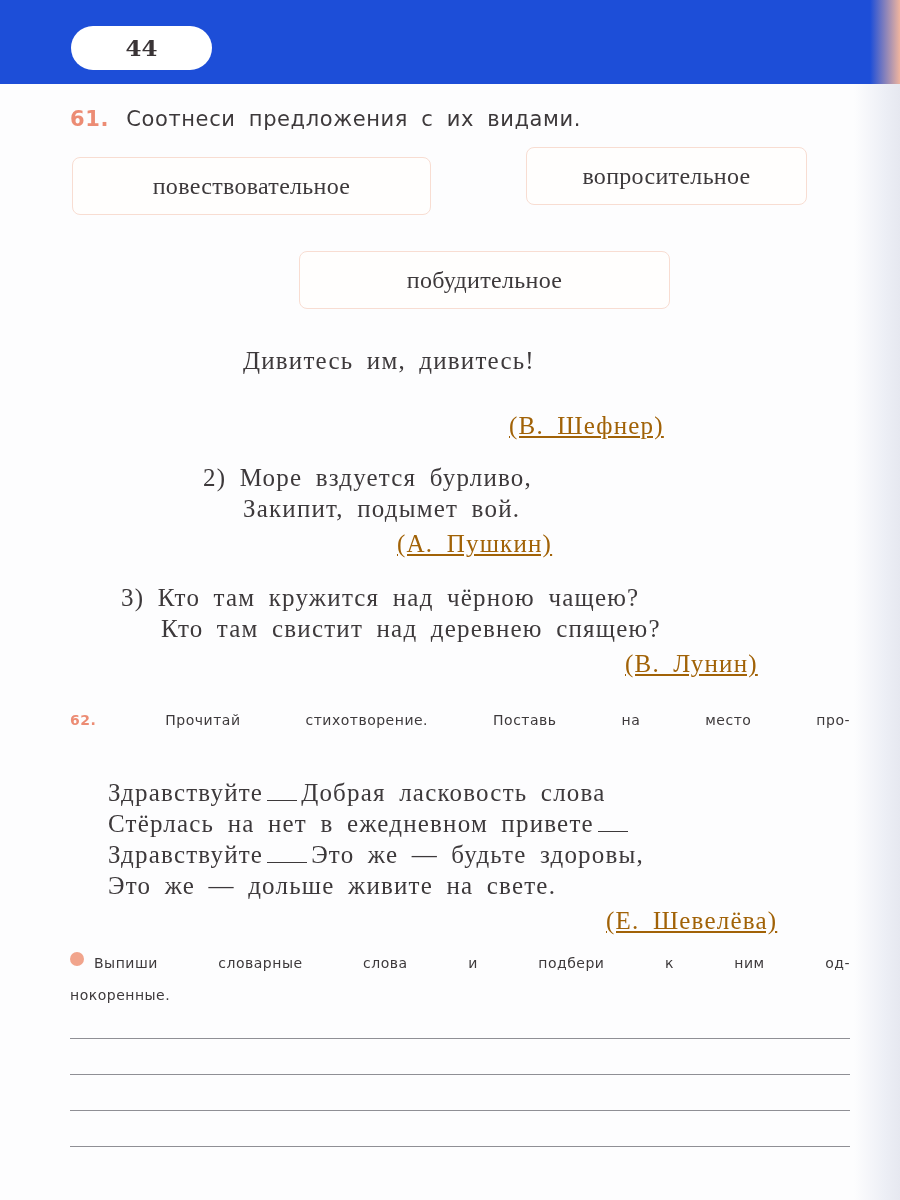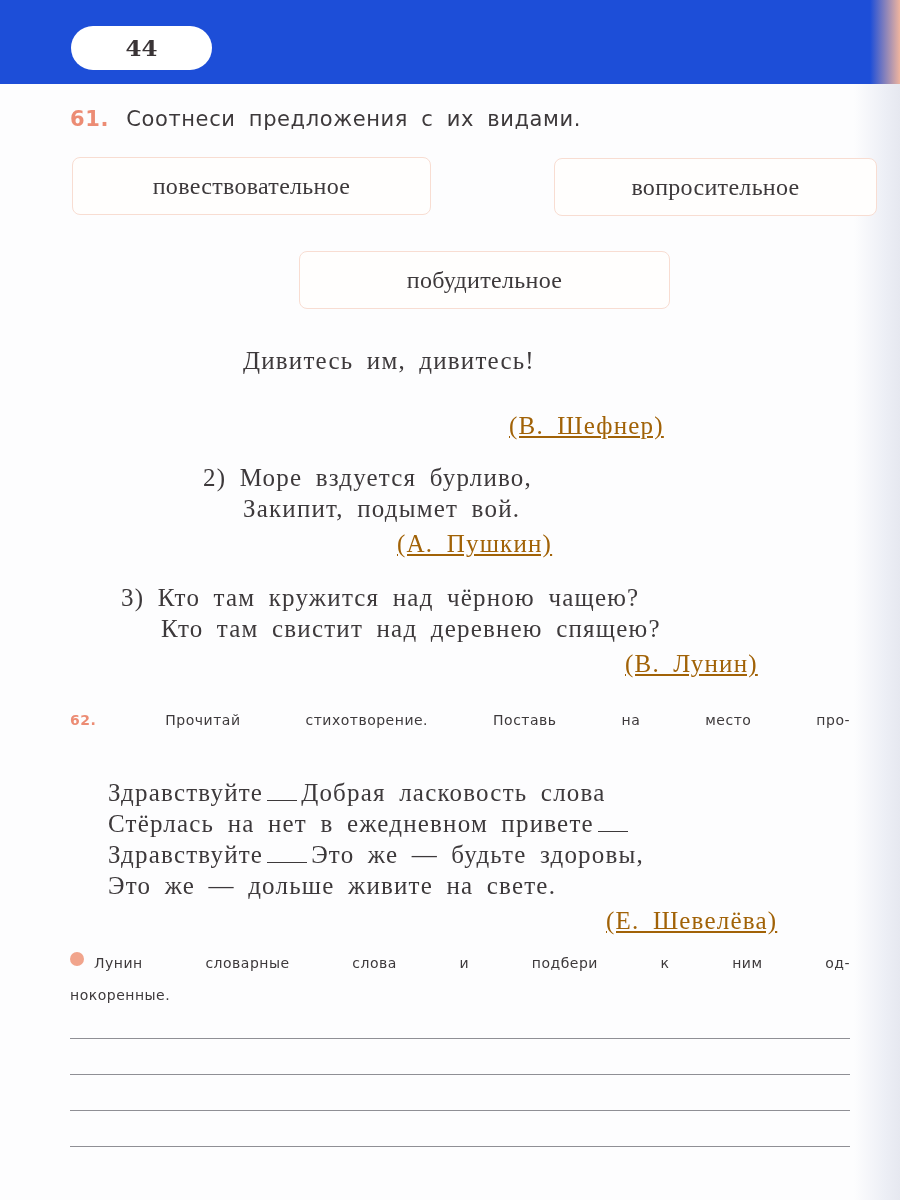--- a/index.html
+++ b/index.html
@@ -71,21 +71,21 @@
 <div class="edge-shade"></div>
 
 <div class="task-title sans" style="top:107px;">
   <span class="task-num">61.</span>
   <span>Соотнеси предложения с их видами.</span>
 </div>
 
 <div class="type-box" style="left:72px; top:157px; width:359px;">
   <span>повествовательное</span>
 </div>
-<div class="type-box" style="left:526px; top:158px; width:323px;margin-left:28px;">
+<div class="type-box" style="left:526px; top:147px; width:281px;">
   <span>вопросительное</span>
 </div>
 <div class="type-box" style="left:299px; top:251px; width:371px;">
   <span>побудительное</span>
 </div>
 
 <div class="poem" style="left:203px; top:345px;">
   <span class="line indent">Дивитесь им, дивитесь!</span>
 </div>
 <div class="author" style="left:509px; top:412px;">(В. Шефнер)</div>
@@ -108,20 +108,20 @@
 
 <div class="poem" style="left:108px; top:777px; line-height:31px;">
   <span class="line"><span>Здравствуйте</span><span class="blank"></span><span>Добрая ласковость слова</span></span>
   <span class="line"><span>Стёрлась на нет в ежедневном привете</span><span class="blank"></span></span>
   <span class="line"><span>Здравствуйте</span><span class="blank wide"></span><span>Это же — будьте здоровы,</span></span>
   <span class="line"><span>Это же — дольше живите на свете.</span></span>
 </div>
 <div class="author" style="left:606px; top:907px;">(Е. Шевелёва)</div>
 
 <div class="task-text sans" style="top:947px;">
-  <span class="row"><span class="bullet"></span><span>Лунин словарные слова и подбери к ним од-</span></span>
+  <span class="row"><span class="bullet"></span><span>Выпиши словарные слова и подбери к ним од-</span></span>
   <span class="row last">нокоренные.</span>
 </div>
 
 <div class="write-line" style="top:1038px;"></div>
 <div class="write-line" style="top:1074px;"></div>
 <div class="write-line" style="top:1110px;"></div>
 <div class="write-line" style="top:1146px;"></div>
 
 </body></html>

